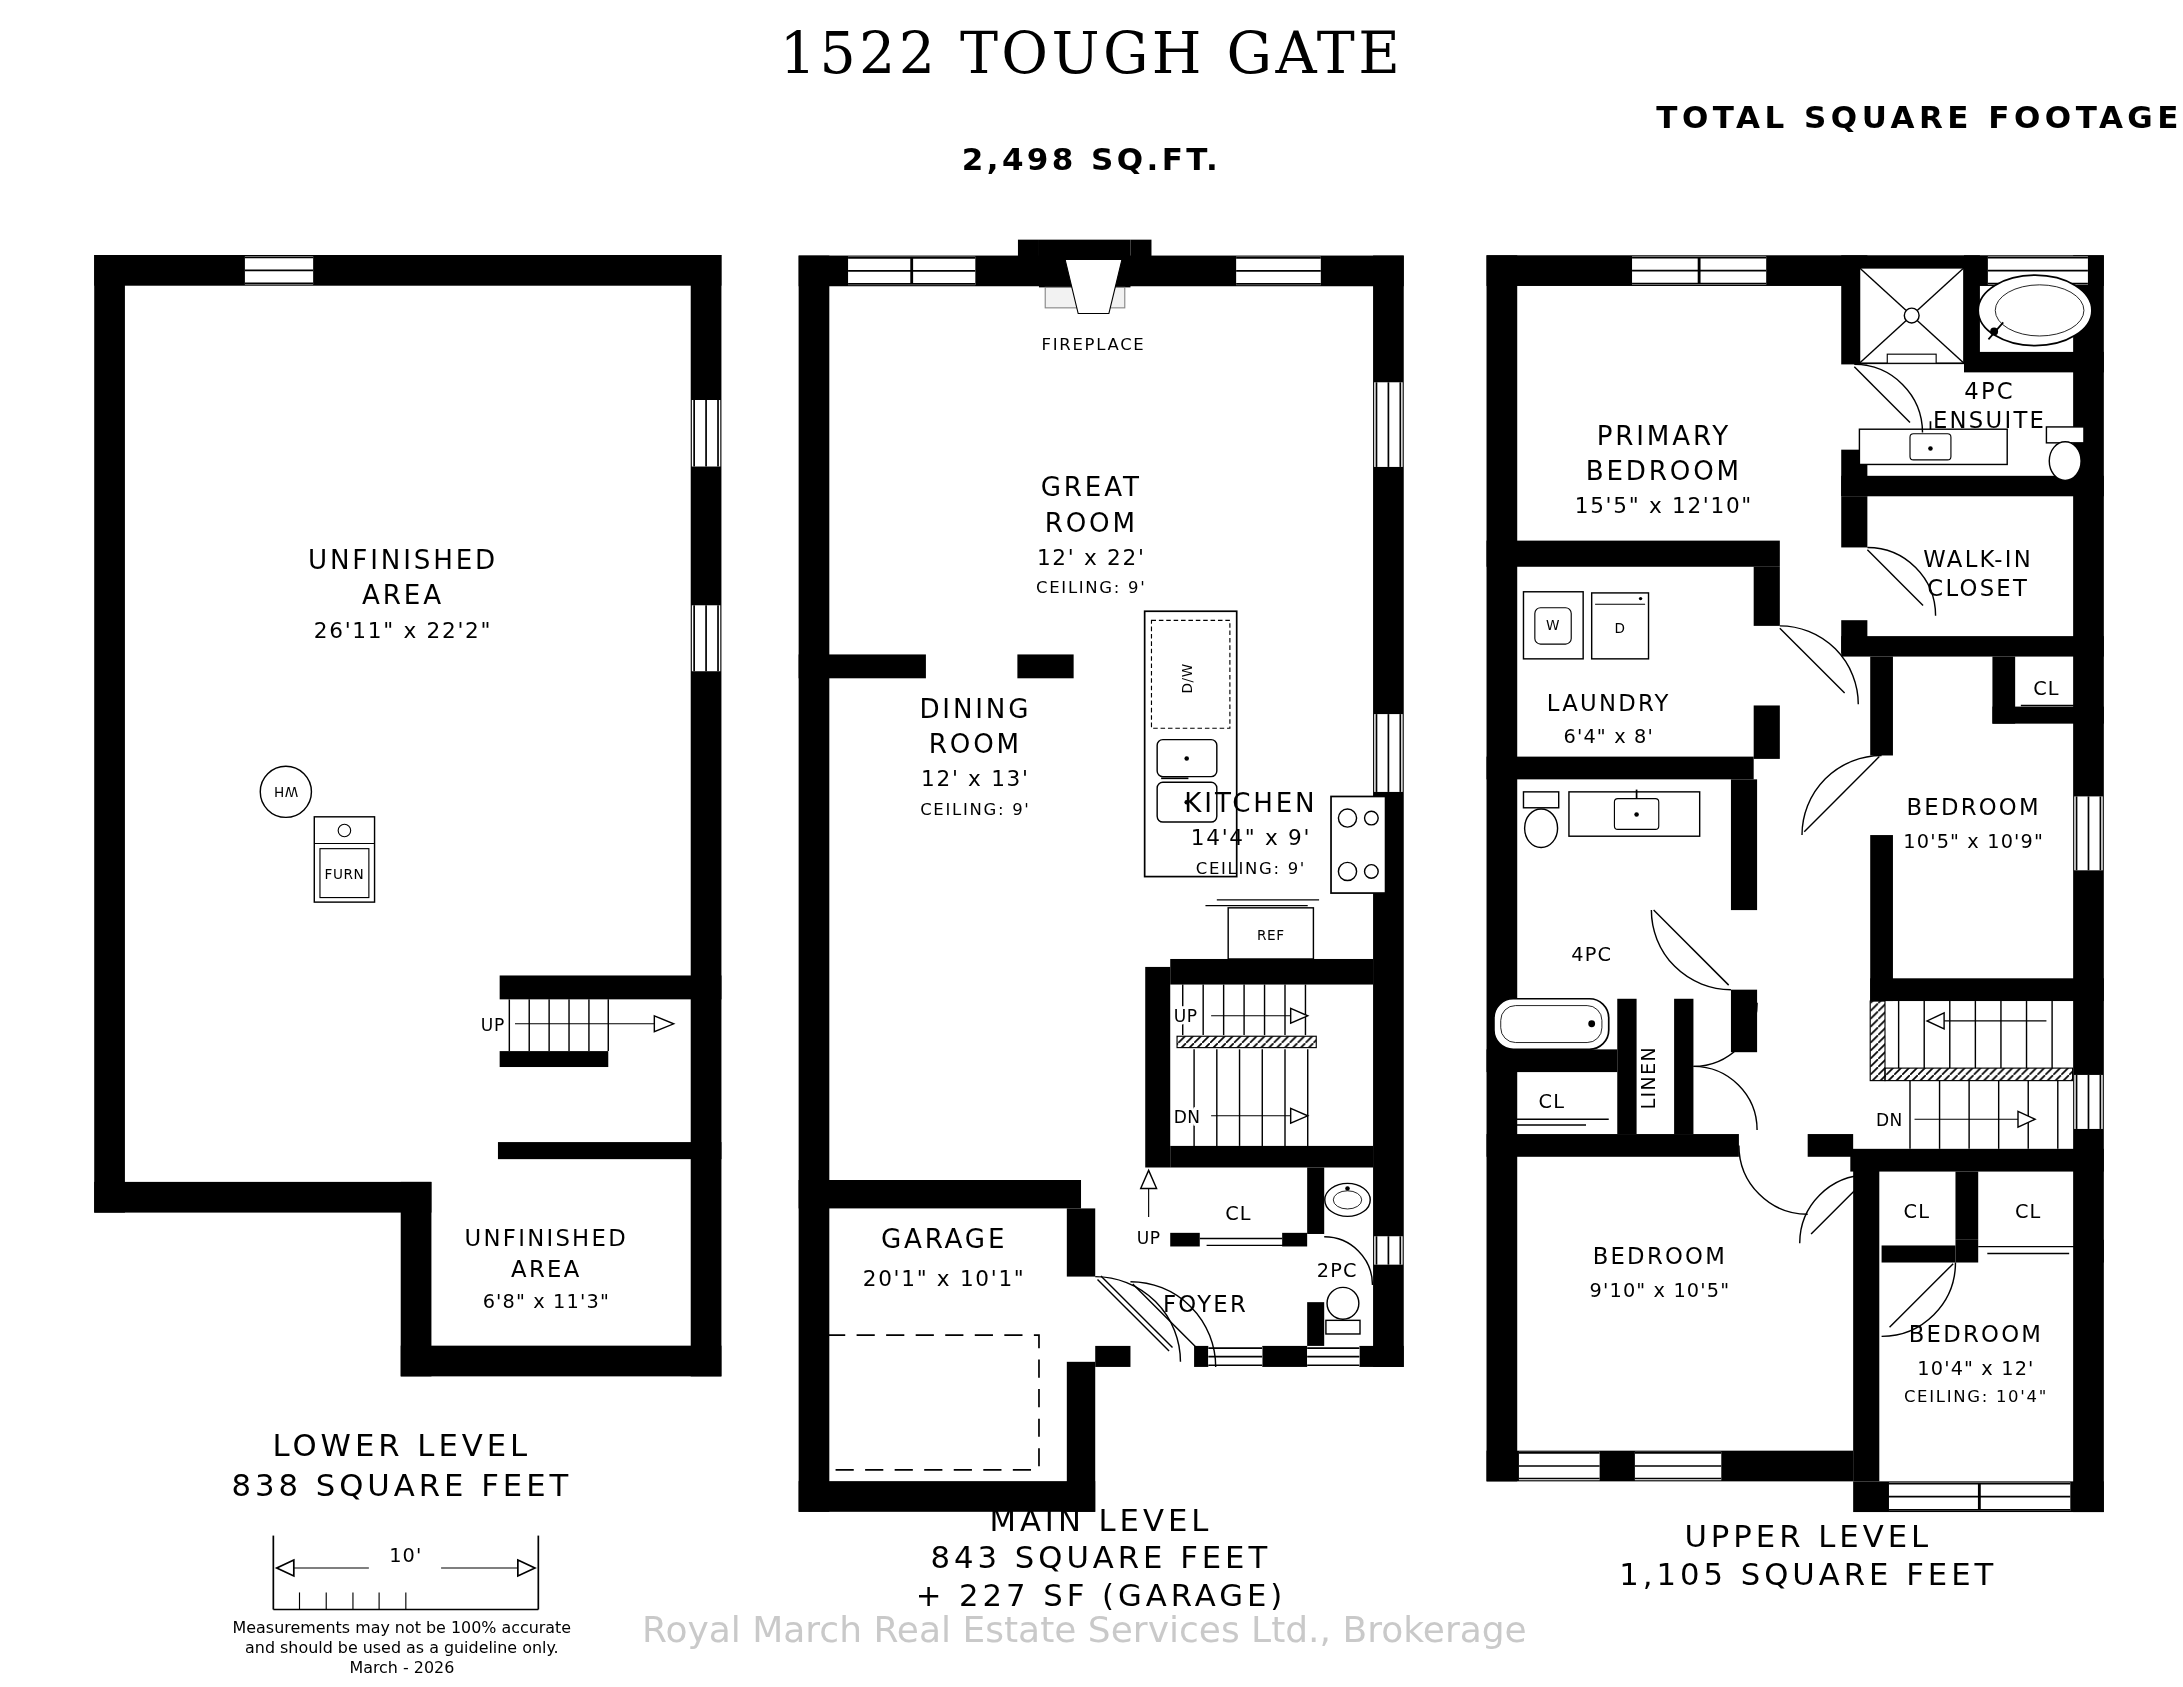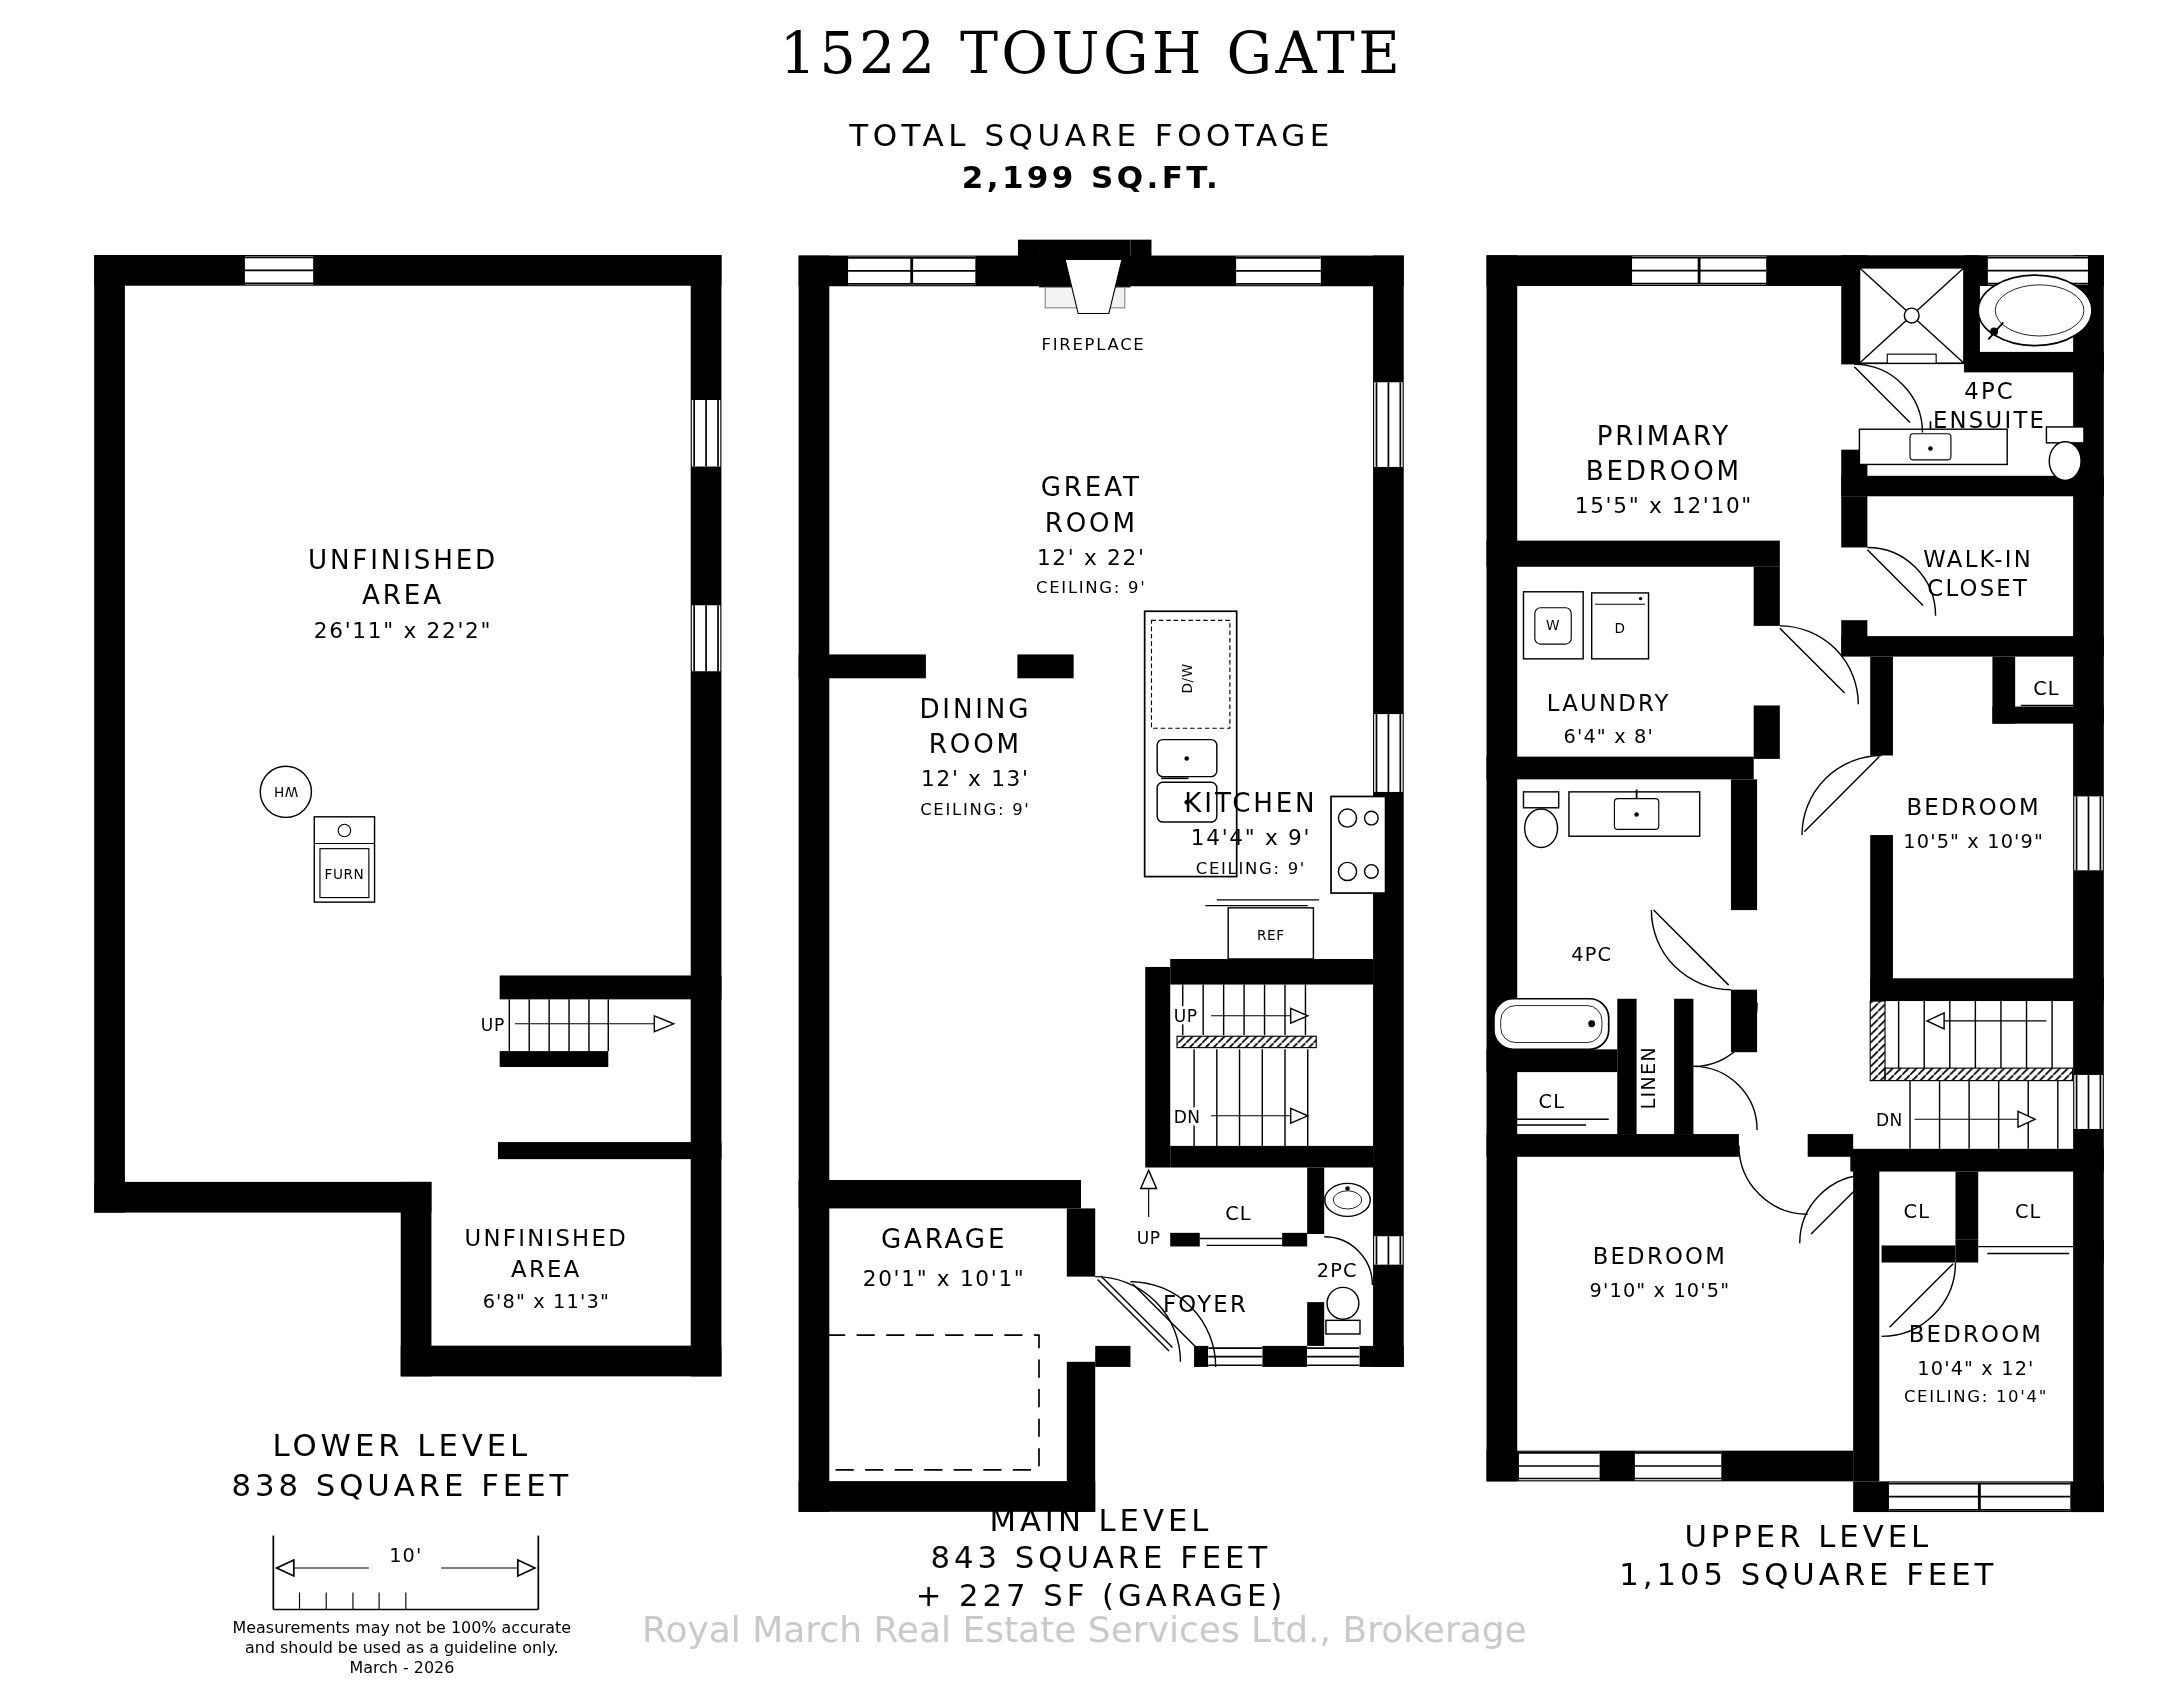--- a/index.html
+++ b/index.html
@@ -1,20 +1,20 @@
 <!DOCTYPE html>
 <html style="font-size:9px"><head>
 <meta charset="utf-8">
 <style>
   html,body{margin:0;padding:0;background:#fff;}
   .canvas{position:relative;width:2183px;height:1687px;background:#ffffff;overflow:hidden;
           font-family:"DejaVu Sans",sans-serif;color:#000;}
   .hdr{position:absolute;left:0;top:24px;width:2183px;text-align:center;}
   .hdr .title{font-family:"DejaVu Serif",serif;font-size:57px;letter-spacing:3.4px;line-height:1.05;}
-  .hdr .sub{margin-top:33px;font-size:31px;letter-spacing:4.5px;font-weight:normal;}
+  .hdr .sub{margin-top:15px;font-size:31px;letter-spacing:4.5px;font-weight:bold;text-align:right;}
   .hdr .sqft{margin-top:5.7px;font-size:31px;letter-spacing:3.4px;font-weight:bold;}
   svg.plan{position:absolute;}
   .wm{position:absolute;left:642px;top:1609px;font-size:36px;letter-spacing:0px;
       color:#c7c7c7;opacity:.95;white-space:nowrap;z-index:9;}
   
   text{fill:#000;font-family:"DejaVu Sans",sans-serif;}
   .rm   {font-size:46px;letter-spacing:5px;}
   .rm2  {font-size:40px;letter-spacing:4px;}
   .dim  {font-size:38px;letter-spacing:3px;}
   .dim2 {font-size:34px;letter-spacing:2px;}
@@ -28,21 +28,21 @@
   .mid{text-anchor:middle;}
 </style>
 </head>
 <body>
 
 <div class="canvas">
 
   <div class="hdr">
     <div class="title">1522 TOUGH GATE</div>
     <div class="sub">TOTAL SQUARE FOOTAGE</div>
-    <div class="sqft">2,199 SQ.FT.</div>
+    <div class="sqft">2,498 SQ.FT.</div>
   </div>
 
   <svg class="plan" style="left:80px;top:222px;width:671px;height:1466px" viewBox="140 390 1180 2578">
     <g fill="#000">
       <rect x="165" y="448" width="1103" height="54"></rect>
       <rect x="165" y="448" width="54" height="1684"></rect>
       <rect x="165" y="2078" width="593" height="54"></rect>
       <rect x="704" y="2078" width="54" height="342"></rect>
       <rect x="704" y="2366" width="564" height="54"></rect>
       <rect x="1214" y="448" width="54" height="1972"></rect>

